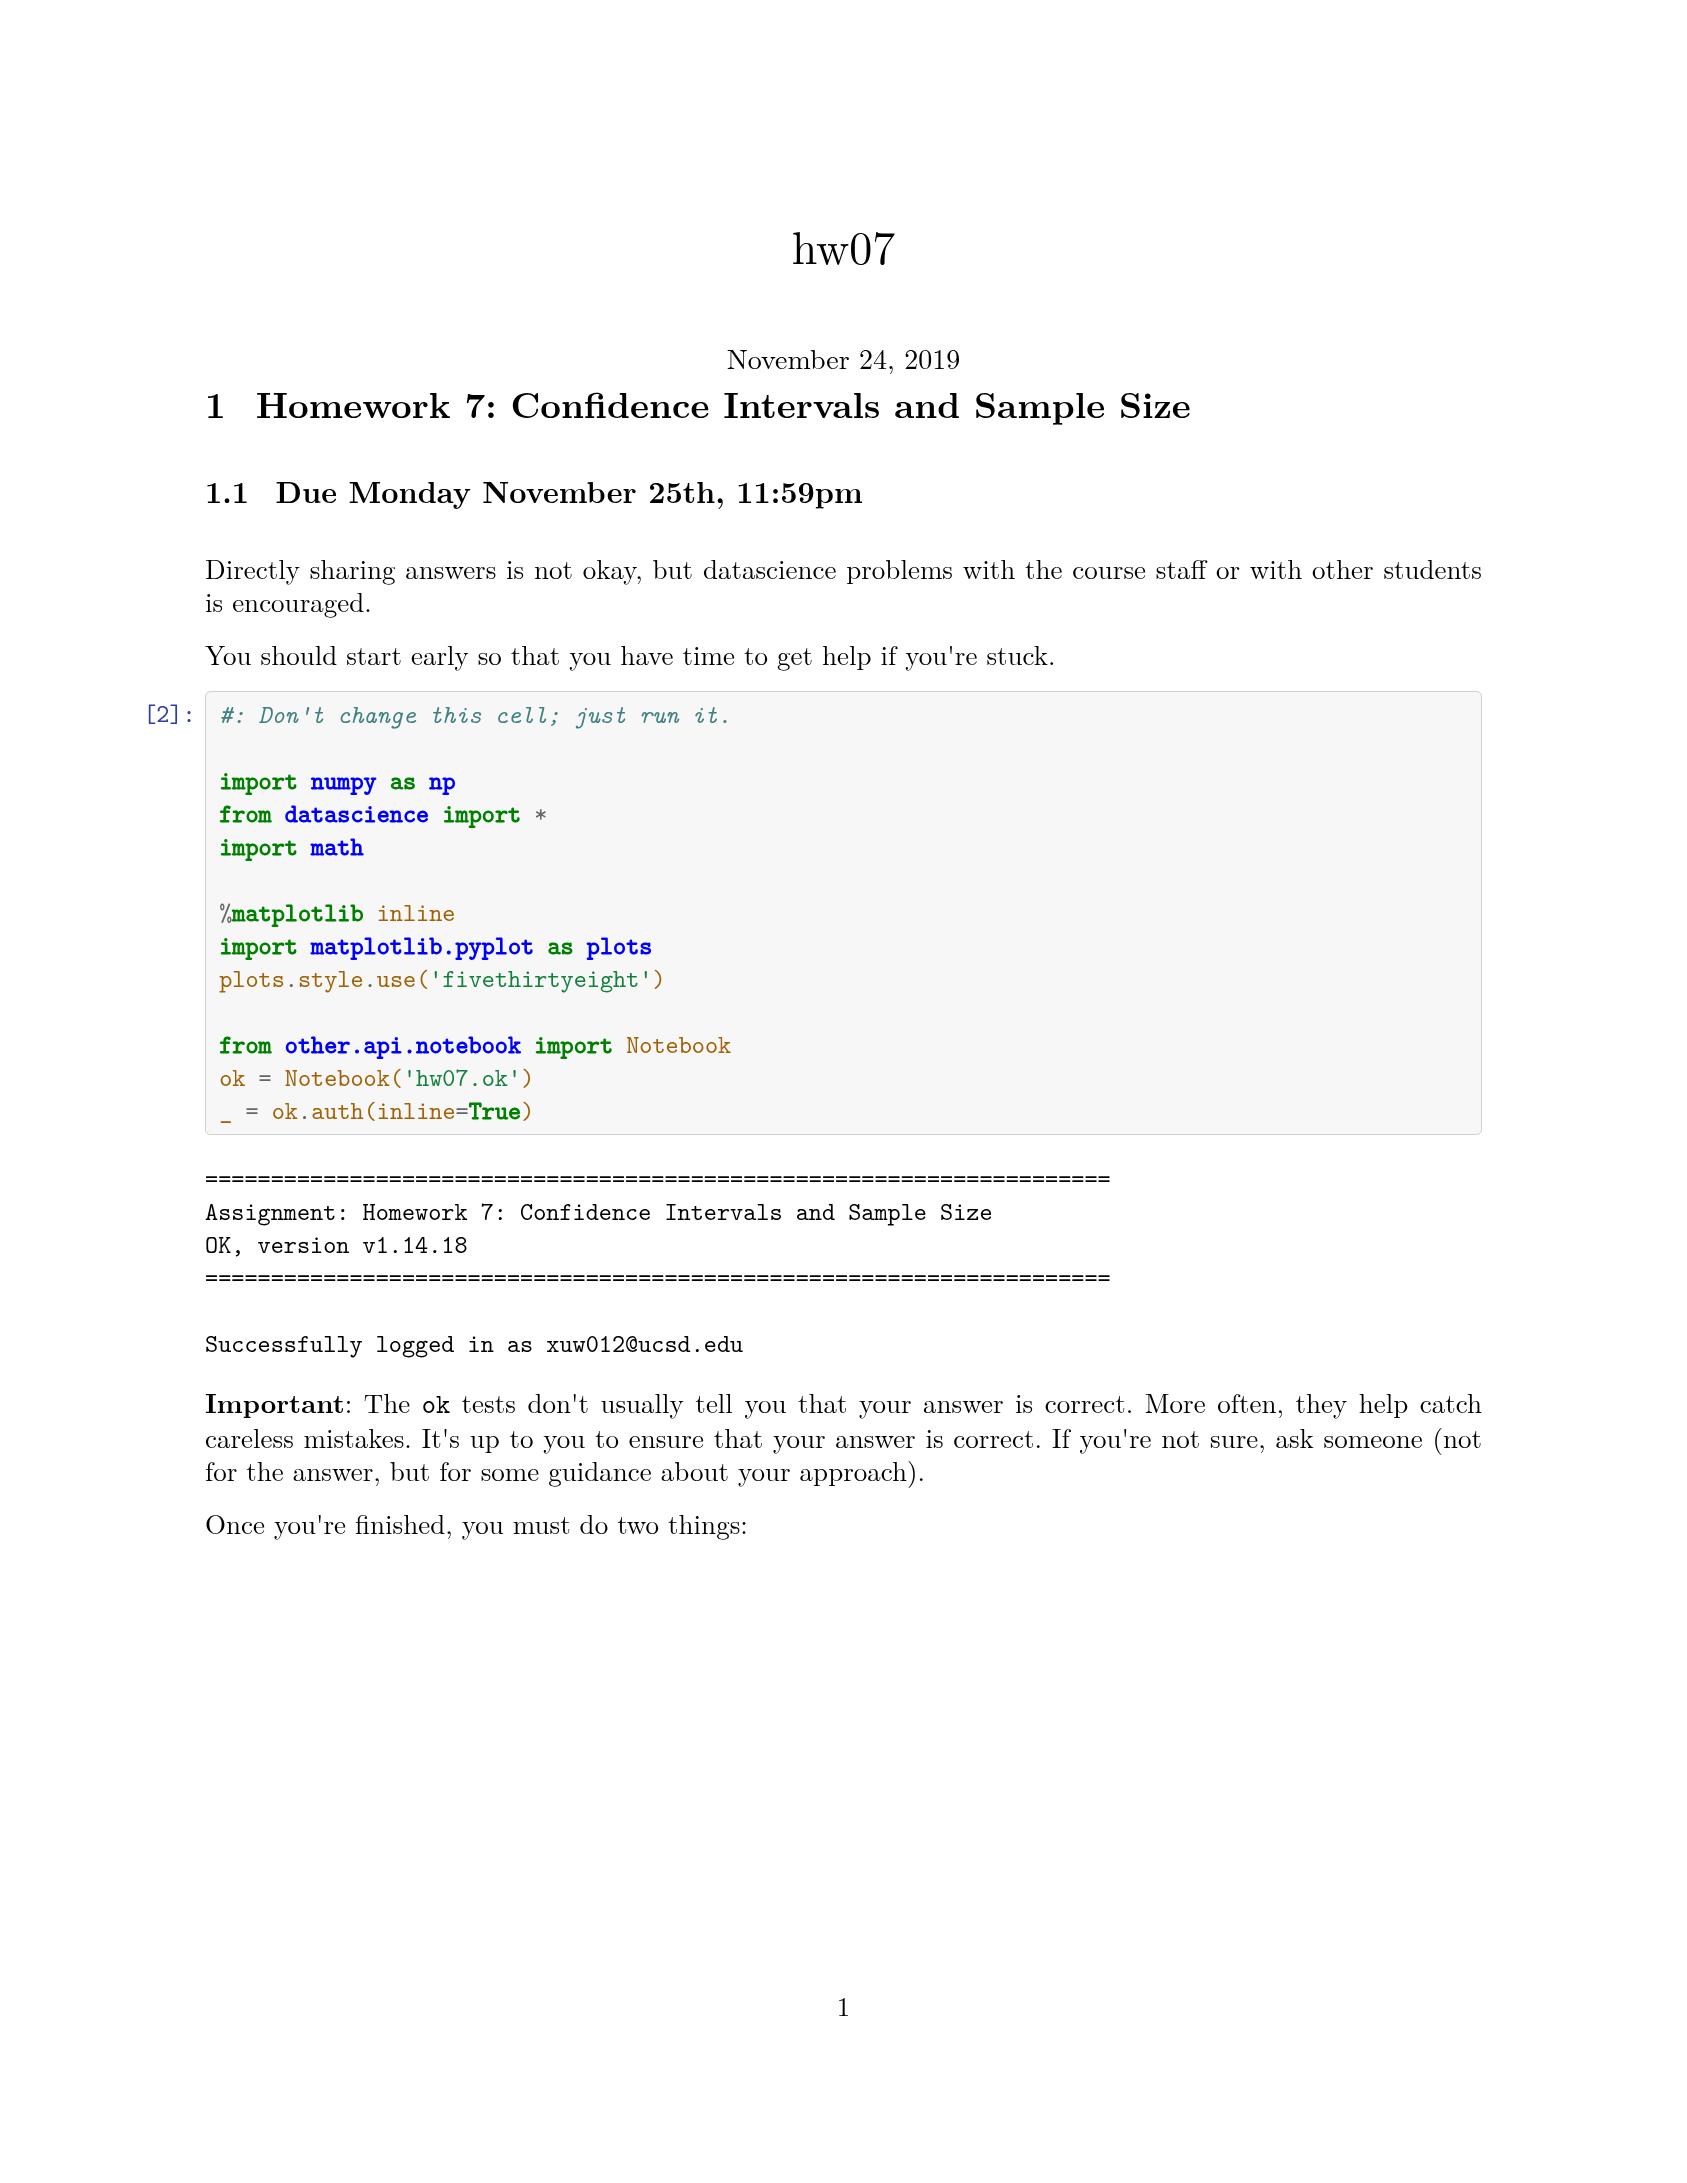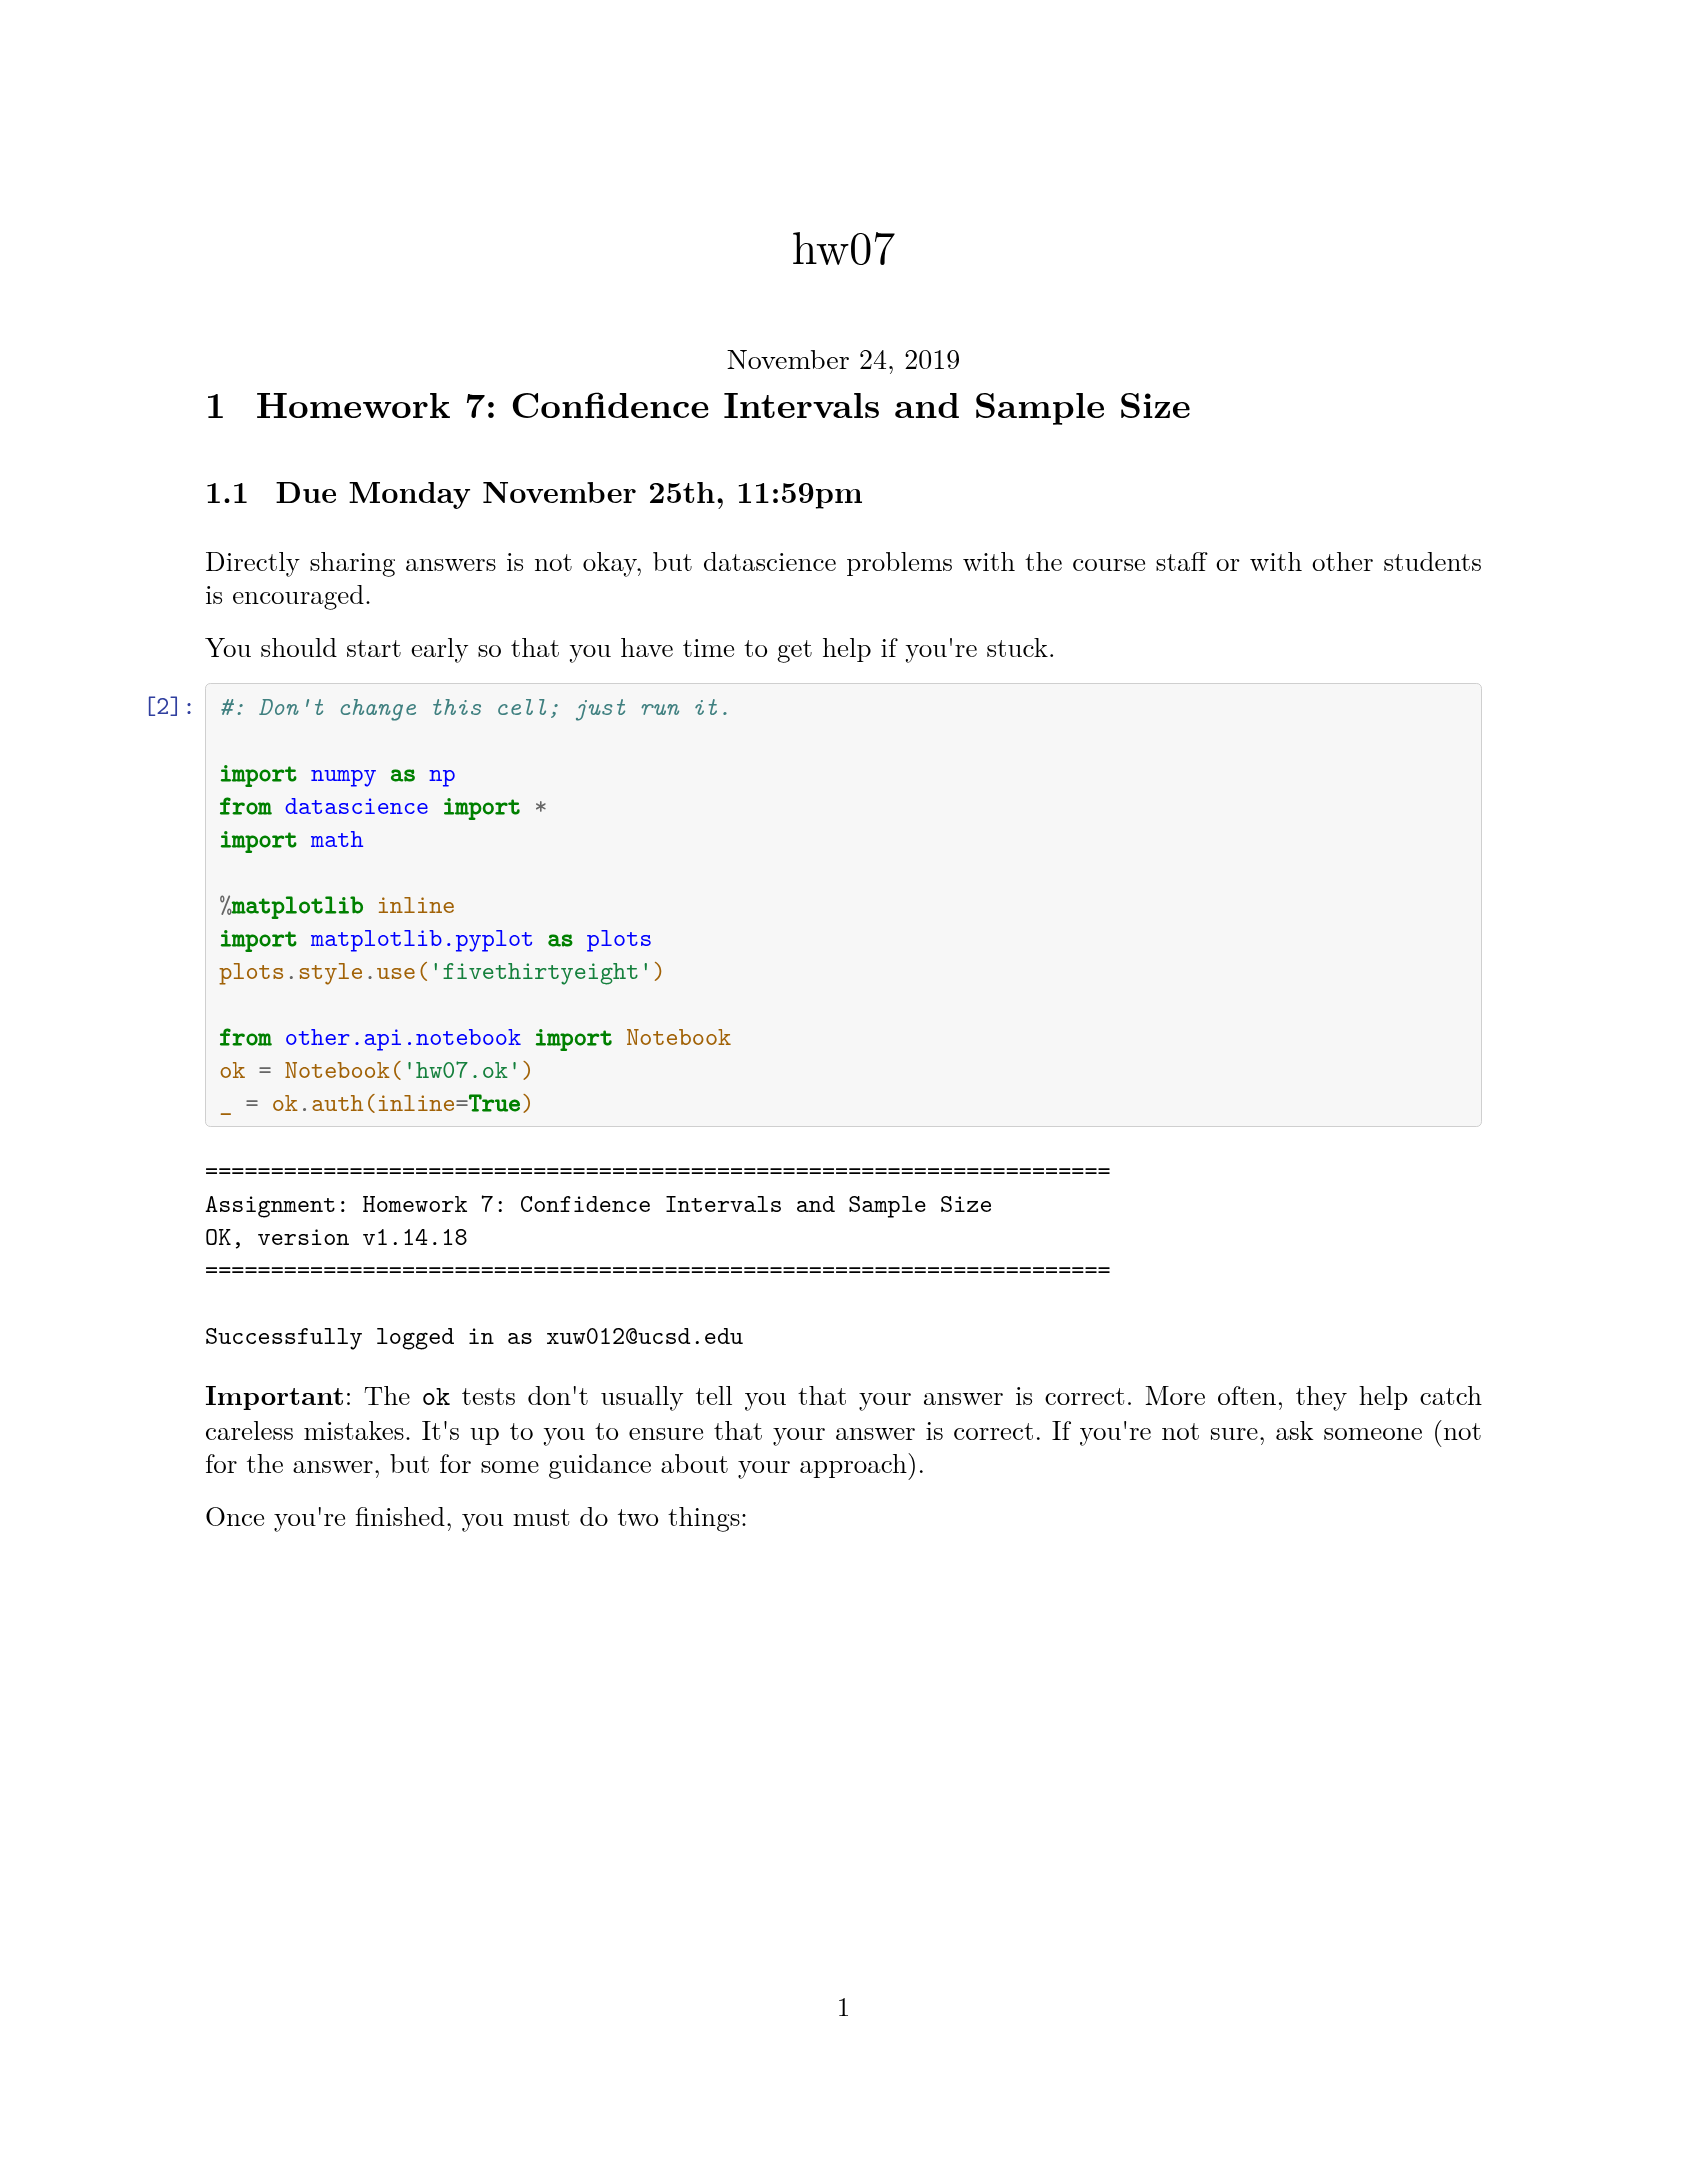--- a/index.html
+++ b/index.html
@@ -33,21 +33,21 @@
       font-weight: bold;
       margin-bottom: 40px;
     }
     .section-number {
       display: inline-block;
       margin-right: 30px;
     }
     .subsection-heading {
       font-size: 30px;
       font-weight: bold;
-      margin-bottom: 32px;
+      margin-bottom: 40px;
     }
     .subsection-number {
       display: inline-block;
       margin-right: 26.5px;
     }
     .body-text {
       font-size: 27px;
       line-height: 1.22;
       text-align: justify;
       margin-bottom: 20px;
@@ -84,21 +84,21 @@
     .code-comment-italic {
       color: #408080;
       font-style: italic;
     }
     .code-keyword {
       color: #008000;
       font-weight: bold;
     }
     .code-module {
       color: #0000FF;
-      font-weight: normal;
+      font-weight: bold;
     }
     .code-operator {
       color: #666666;
     }
     .code-string {
       color: #15803d;
     }
     .code-plain {
       color: #a16207;
       text-align: center;

